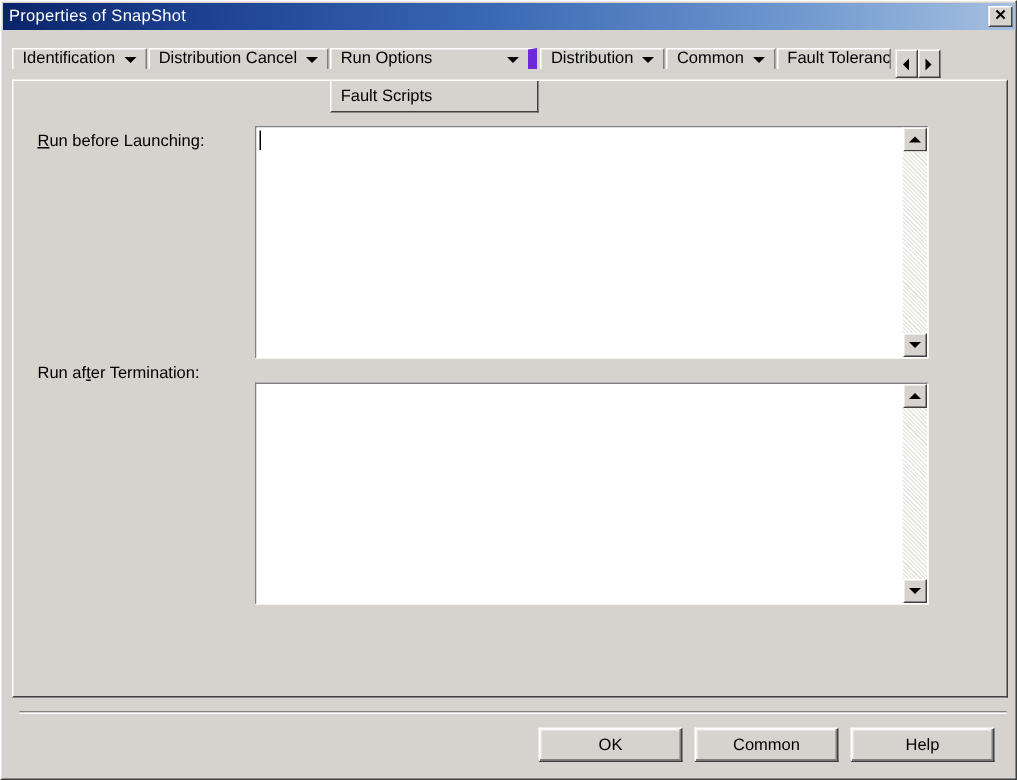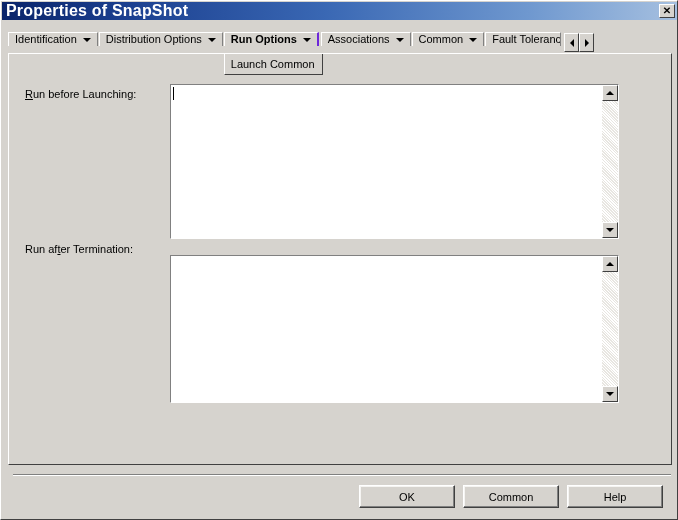--- a/index.html
+++ b/index.html
@@ -34,22 +34,22 @@
     top: 1px;
     width: 676px;
     height: 18px;
     background: linear-gradient(to right, #0a246a 0%, #1b3f8f 18%, #3a68b4 48%, #6f98cf 78%, #a6c0e0 100%);
     display: flex;
     align-items: center;
     box-sizing: border-box;
   }
   .titlebar-text {
     color: #ffffff;
-    font-size: 16px;
-    font-weight: bold;
+    font-size: 11px;
+    font-weight: normal;
     padding-left: 4px;
     letter-spacing: 0.2px;
     white-space: nowrap;
     user-select: none;
   }
   .titlebar-spacer { flex: 1 1 auto; }
   .titlebar-buttons {
     display: flex;
     align-items: center;
     padding-right: 3px;
@@ -108,23 +108,24 @@
   }
   .tab .label { line-height: 11px; }
   .tab .arrow {
     margin-left: 6px;
     width: 0; height: 0;
     border-left: 4px solid transparent;
     border-right: 4px solid transparent;
     border-top: 4px solid #000000;
   }
   .tab.active {
-    font-weight: bold;
-    border-right: 2px solid #6d28d9;
+    font-weight: normal;
+    border-right: 6px solid #6d28d9;
     z-index: 5;
+    gap: 44px;
   }
 
   
   .tabgroup {
     position: relative;
     display: flex;
     flex-direction: column;
     margin-right: 1px;
     z-index: 6;
   }
@@ -348,37 +349,37 @@
   </div>
 
   <div class="tabstrip">
 
     <div class="tab">
       <span class="label">Identification</span>
       <span class="arrow"></span>
     </div>
 
     <div class="tab">
-      <span class="label">Distribution Options</span>
+      <span class="label">Distribution Cancel</span>
       <span class="arrow"></span>
     </div>
 
     <div class="tabgroup">
       <div class="tab active">
         <span class="label">Run Options</span>
         <span class="arrow"></span>
       </div>
       <div class="subtab">
-        <span>Launch Common</span>
+        <span>Fault Scripts</span>
       </div>
     </div>
 
 
     <div class="tab">
-      <span class="label">Associations</span>
+      <span class="label">Distribution</span>
       <span class="arrow"></span>
     </div>
 
     <div class="tab">
       <span class="label">Common</span>
       <span class="arrow"></span>
     </div>
 
     <div class="tab" style="max-width:76px;overflow:hidden;">
       <span class="label">Fault Tolerance</span>

